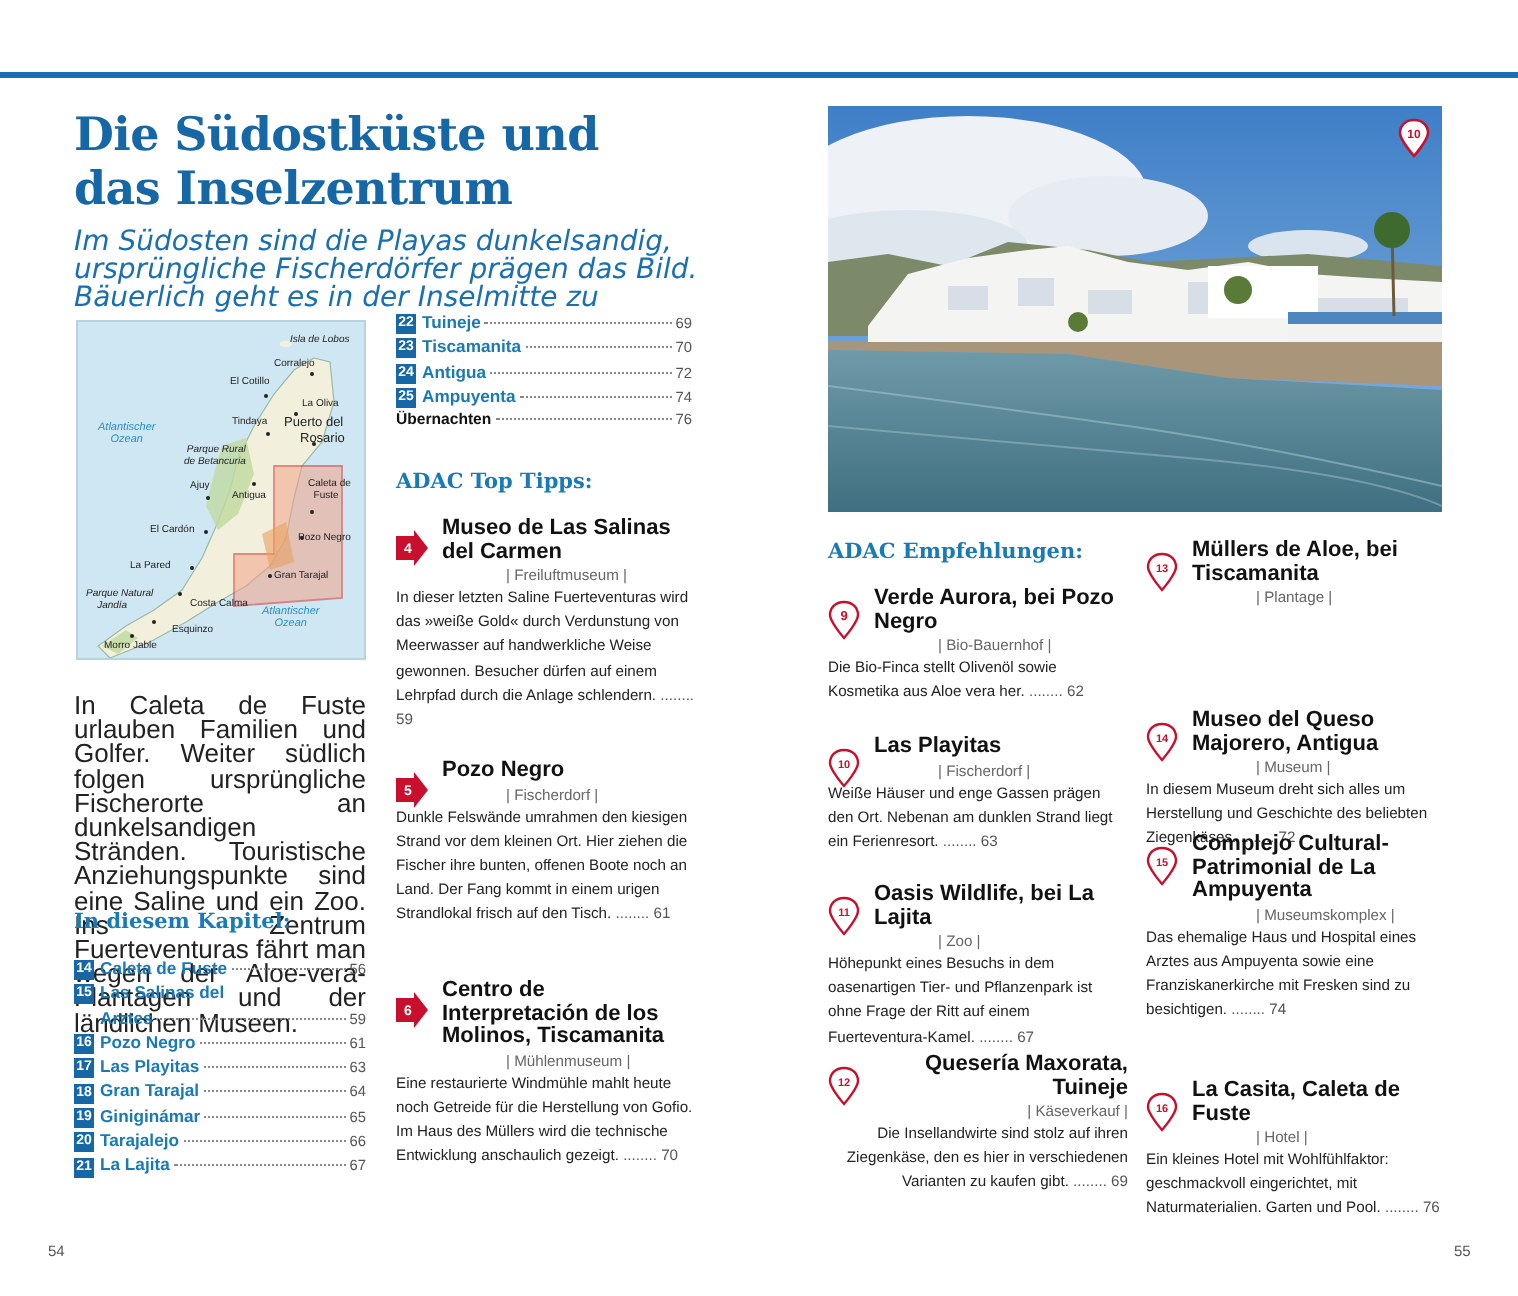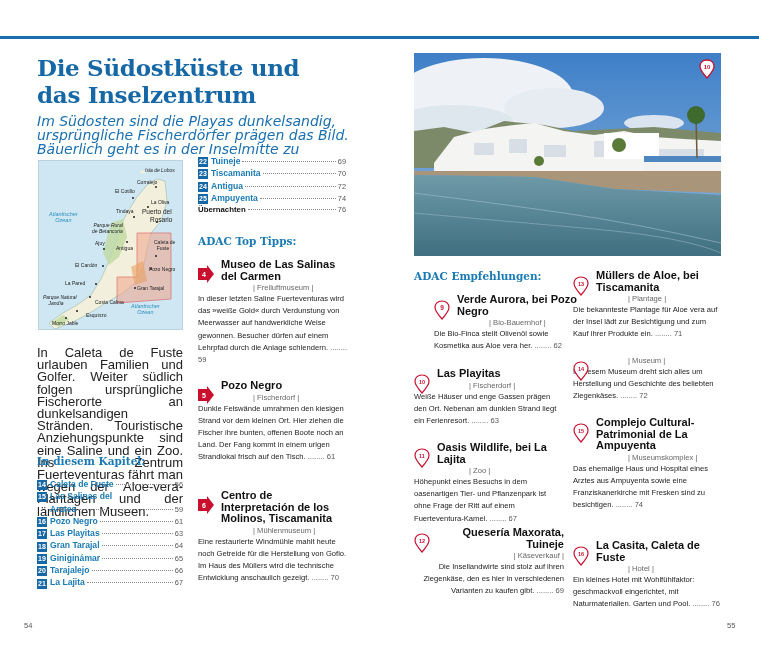--- a/index.html
+++ b/index.html
@@ -263,21 +263,21 @@
   </svg>
   <svg class="photo-pin" viewBox="0 0 16 20">
     <path d="M8 1 C3.5 1 1 4 1 7.5 C1 11 8 19 8 19 C8 19 15 11 15 7.5 C15 4 12.5 1 8 1 Z" fill="#fff" stroke="#c8102e" stroke-width="1.3"></path>
     <text x="8" y="10" text-anchor="middle" font-size="6" font-weight="bold" fill="#c8102e" font-family="Liberation Sans, sans-serif">10</text>
   </svg>
 </div>
 
 <h2 class="sec-h" style="left:414px;top:270px;">ADAC Empfehlungen:</h2>
 
 <div id="recs-layer">
-    <div class="tip" style="left: 434px; top: 294px; width: 150px;">
+    <div class="tip" style="left: 414px; top: 294px; width: 150px;">
       <svg class="tip-marker" viewBox="0 0 16 20" style="height:20px">
         <path d="M8 1 C3.5 1 1 4 1 7.5 C1 11 8 19 8 19 C8 19 15 11 15 7.5 C15 4 12.5 1 8 1 Z" fill="#fff" stroke="#c8102e" stroke-width="1.2"></path>
         <text x="8" y="10" text-anchor="middle" font-size="6.5" font-weight="bold" fill="#c8102e" font-family="Liberation Sans, sans-serif">9</text>
       </svg>
       <div class="tip-head">Verde Aurora, bei Pozo Negro</div>
       <div class="tip-cat">| Bio-Bauernhof |</div>
       <div class="tip-body"><span>Die Bio-Finca stellt Olivenöl sowie Kosmetika aus Aloe vera her.</span><span class="page"> ........ </span><span class="page">62</span></div>
     </div>
     <div class="tip" style="left: 414px; top: 368px; width: 150px;">
       <svg class="tip-marker" viewBox="0 0 16 20" style="height:20px">
@@ -306,27 +306,27 @@
       <div class="tip-cat">| Käseverkauf |</div>
       <div class="tip-body"><span>Die Insellandwirte sind stolz auf ihren Ziegenkäse, den es hier in verschiedenen Varianten zu kaufen gibt.</span><span class="page"> ........ </span><span class="page">69</span></div>
     </div>
     <div class="tip" style="left: 573px; top: 270px; width: 150px;">
       <svg class="tip-marker" viewBox="0 0 16 20" style="height:20px">
         <path d="M8 1 C3.5 1 1 4 1 7.5 C1 11 8 19 8 19 C8 19 15 11 15 7.5 C15 4 12.5 1 8 1 Z" fill="#fff" stroke="#c8102e" stroke-width="1.2"></path>
         <text x="8" y="10" text-anchor="middle" font-size="5.5" font-weight="bold" fill="#c8102e" font-family="Liberation Sans, sans-serif">13</text>
       </svg>
       <div class="tip-head">Müllers de Aloe, bei Tiscamanita</div>
       <div class="tip-cat">| Plantage |</div>
-      <div class="tip-body"><span>Die bekannteste Plantage für Aloe vera auf der Insel lädt zur Besichtigung und zum Kauf ihrer Produkte ein.</span><span class="page"> ........ </span><span class="page">71</span></div>
     </div>
     <div class="tip" style="left: 573px; top: 355px; width: 150px;">
       <svg class="tip-marker" viewBox="0 0 16 20" style="height:20px">
         <path d="M8 1 C3.5 1 1 4 1 7.5 C1 11 8 19 8 19 C8 19 15 11 15 7.5 C15 4 12.5 1 8 1 Z" fill="#fff" stroke="#c8102e" stroke-width="1.2"></path>
         <text x="8" y="10" text-anchor="middle" font-size="5.5" font-weight="bold" fill="#c8102e" font-family="Liberation Sans, sans-serif">14</text>
       </svg>
+      <div class="tip-head">Museo del Queso Majorero, Antigua</div>
       <div class="tip-cat">| Museum |</div>
       <div class="tip-body"><span>In diesem Museum dreht sich alles um Herstellung und Geschichte des beliebten Ziegenkäses.</span><span class="page"> ........ </span><span class="page">72</span></div>
     </div>
     <div class="tip" style="left: 573px; top: 417px; width: 150px;">
       <svg class="tip-marker" viewBox="0 0 16 20" style="height:20px">
         <path d="M8 1 C3.5 1 1 4 1 7.5 C1 11 8 19 8 19 C8 19 15 11 15 7.5 C15 4 12.5 1 8 1 Z" fill="#fff" stroke="#c8102e" stroke-width="1.2"></path>
         <text x="8" y="10" text-anchor="middle" font-size="5.5" font-weight="bold" fill="#c8102e" font-family="Liberation Sans, sans-serif">15</text>
       </svg>
       <div class="tip-head">Complejo Cultural-Patrimonial de La Ampuyenta</div>
       <div class="tip-cat">| Museumskomplex |</div>

